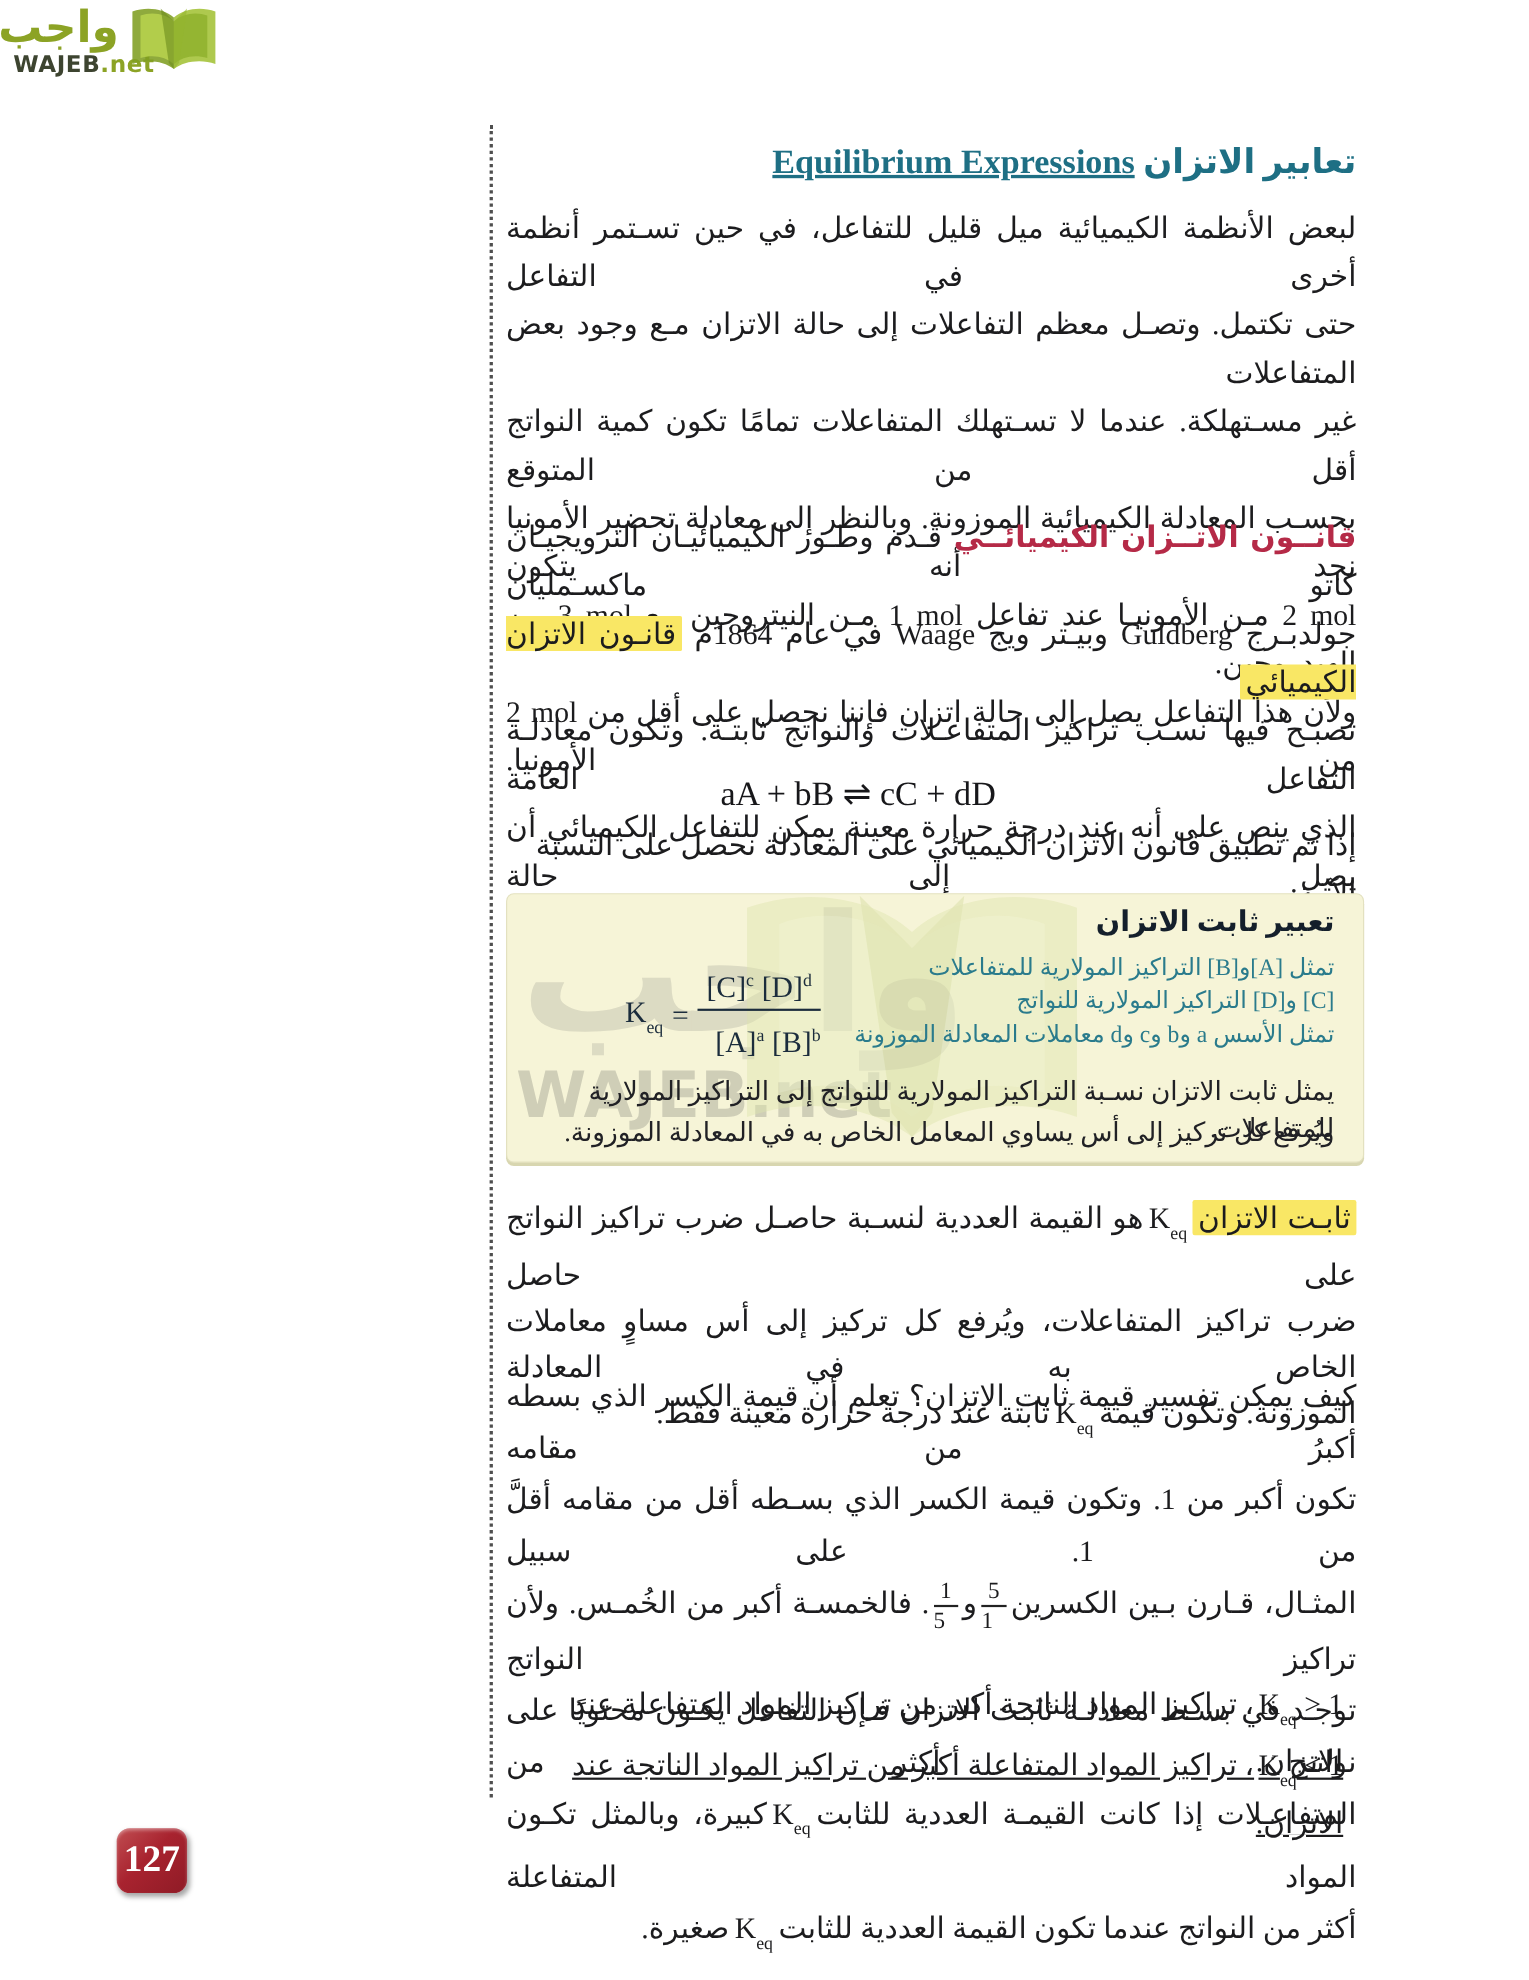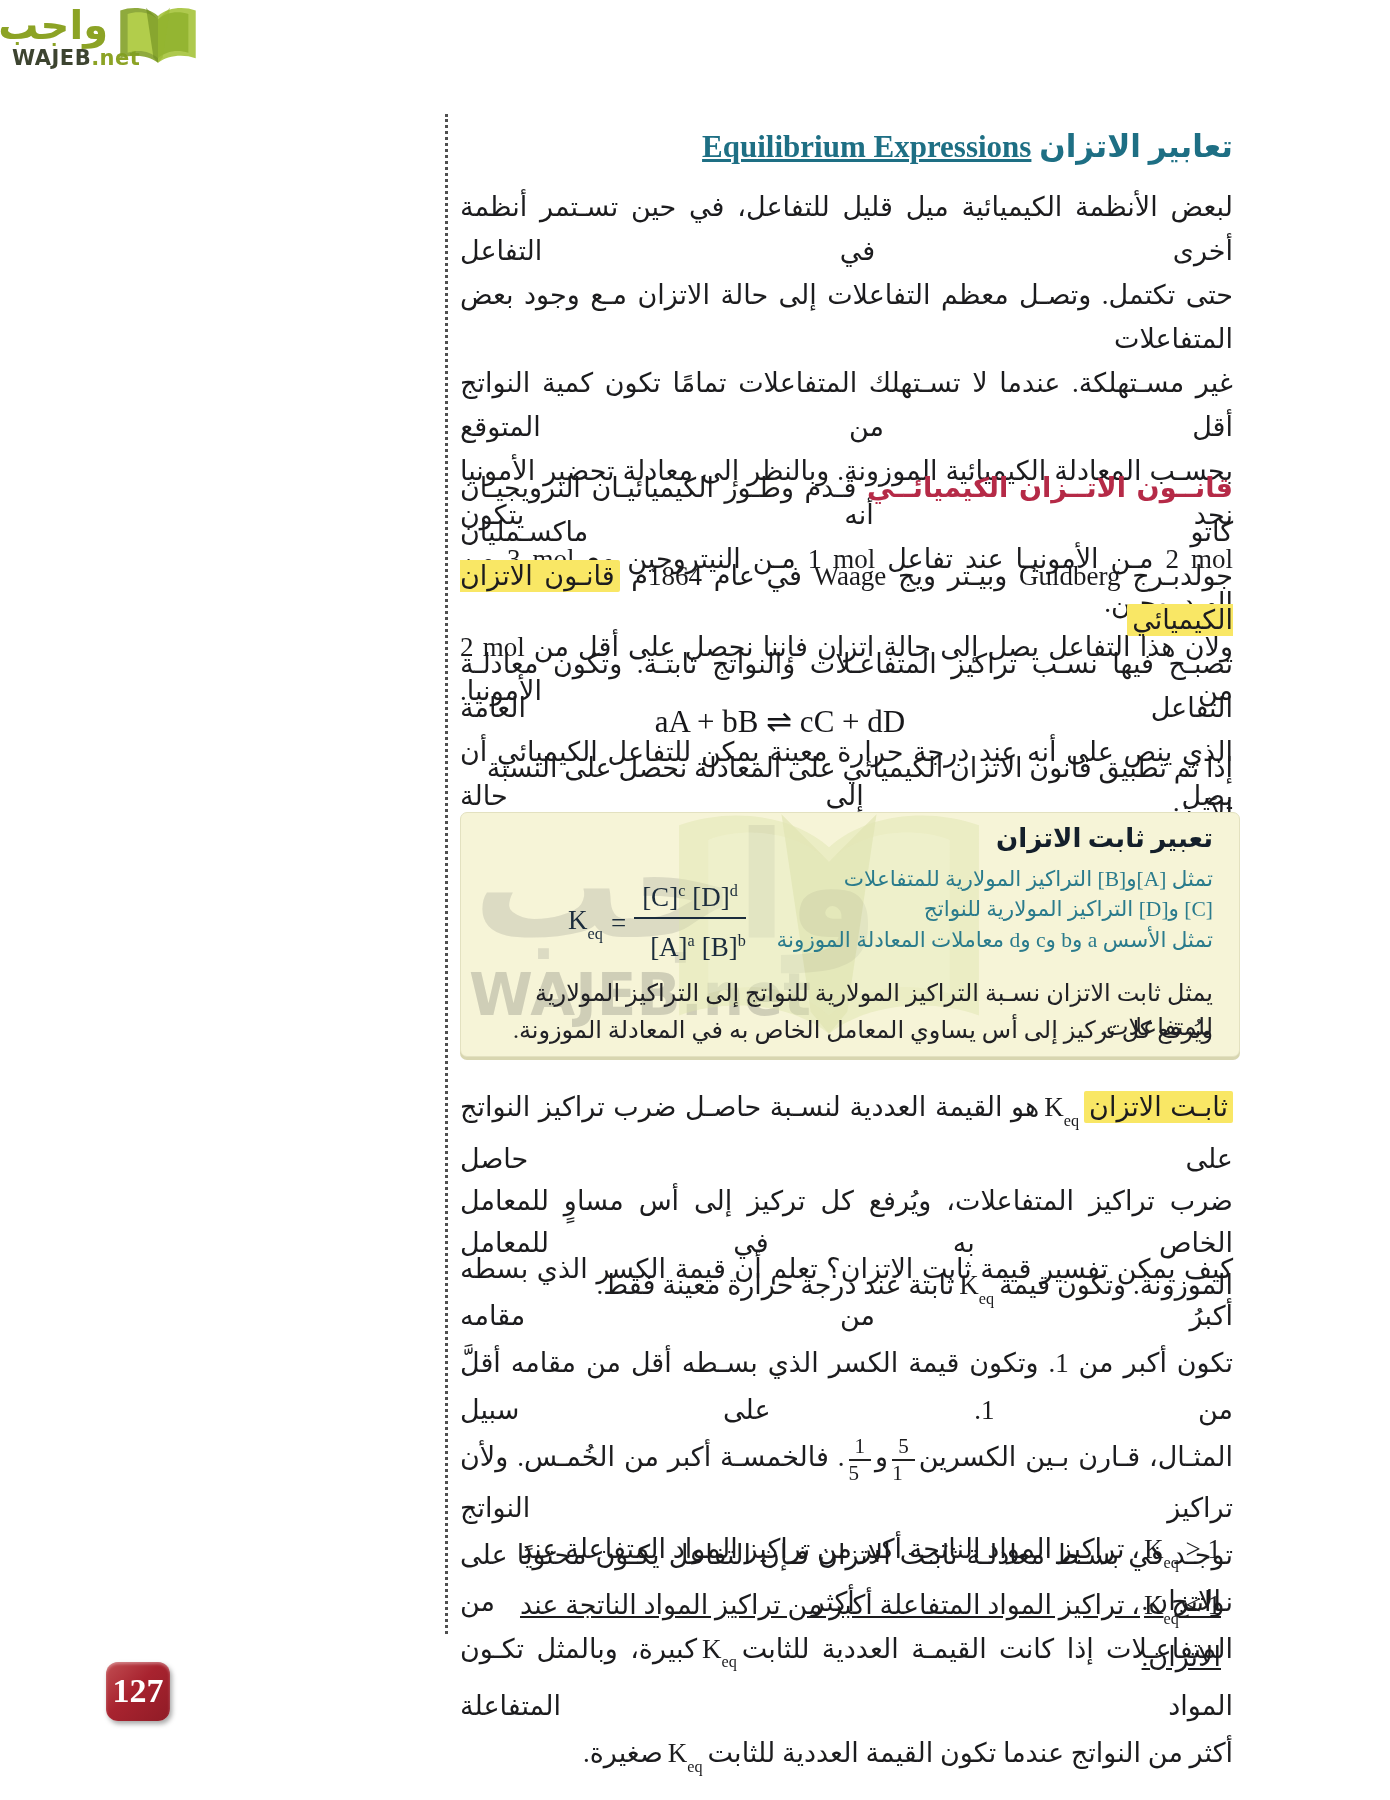--- a/index.html
+++ b/index.html
@@ -154,21 +154,21 @@
         <span class="bden"><span>[A]</span><sup>a</sup><span class="gap">[B]</span><sup>b</sup></span>
       </span>
     </div>
 
     <div class="box-black bb1">يمثل ثابت الاتزان نسـبة التراكيز المولارية للنواتج إلى التراكيز المولارية للمتفاعلات.</div>
     <div class="box-black bb2">ويُرفع كل تركيز إلى أس يساوي المعامل الخاص به في المعادلة الموزونة.</div>
   </div>
 
   <div class="col p3" style="top:1086px;">
     <div class="ln just"><span class="hl">ثابـت الاتزان</span><span class="keq"><span>K</span><sub>eq</sub></span><span>هو القيمة العددية لنسـبة حاصـل ضرب تراكيز النواتج على حاصل</span></div>
-    <div class="ln just">ضرب تراكيز المتفاعلات، ويُرفع كل تركيز إلى أس مساوٍ للمعامل الخاص به في للمعامل</div>
+    <div class="ln just">ضرب تراكيز المتفاعلات، ويُرفع كل تركيز إلى أس مساوٍ معاملات الخاص به في المعادلة</div>
     <div class="ln rt"><span>الموزونة. وتكون قيمة</span><span class="keq"><span>K</span><sub>eq</sub></span><span>ثابتة عند درجة حرارة معينة فقط.</span></div>
   </div>
 
   <div class="col p4" style="top:1246px;">
     <div class="ln just">كيف يمكن تفسير قيمة ثابت الاتزان؟ تعلم أن قيمة الكسر الذي بسطه أكبرُ من مقامه</div>
     <div class="ln just"><span>تكون أكبر من </span><span class="ltr">1</span><span>. وتكون قيمة الكسر الذي بسـطه أقل من مقامه أقلَّ من </span><span class="ltr">1</span><span>. على سبيل</span></div>
     <div class="ln just"><span>المثـال، قـارن بـين الكسرين</span><span class="frac">
           <span class="fn">5</span>
           <span class="fd">1</span>
         </span><span>و</span><span class="frac">

